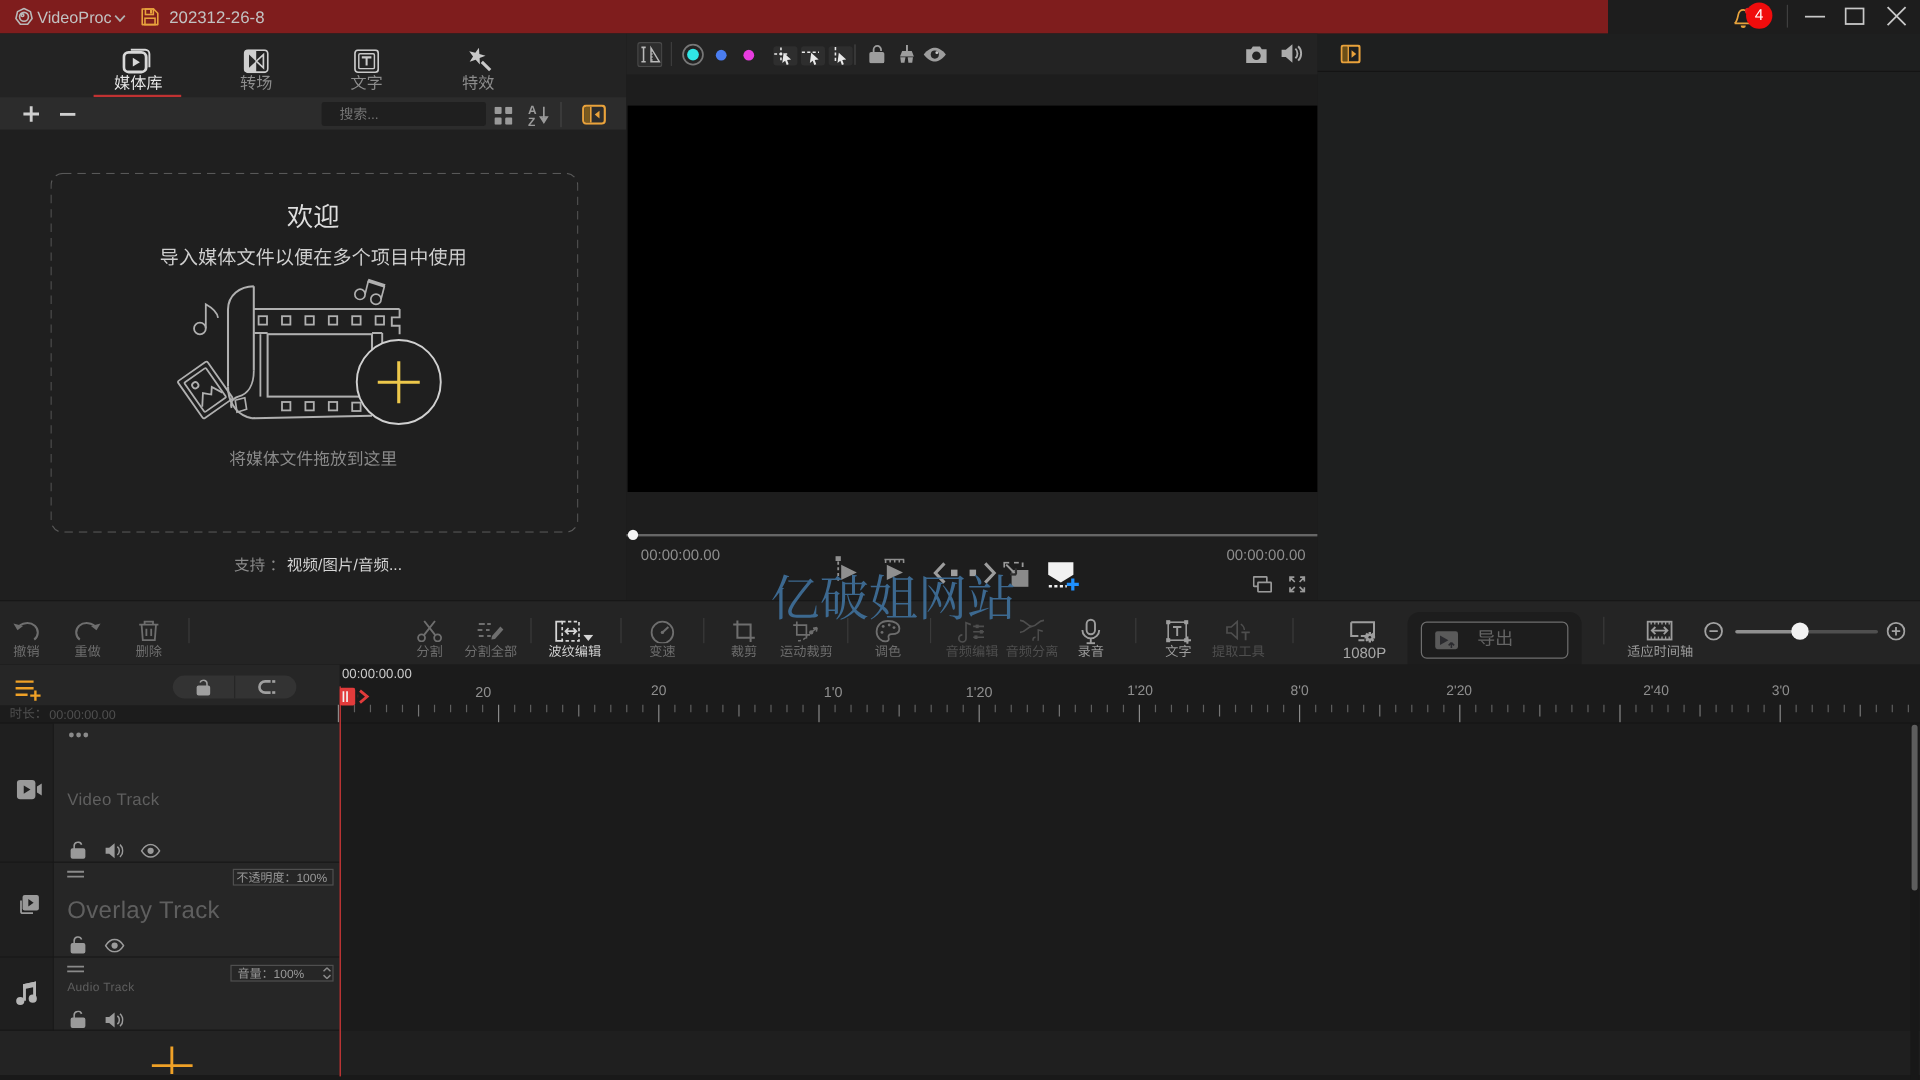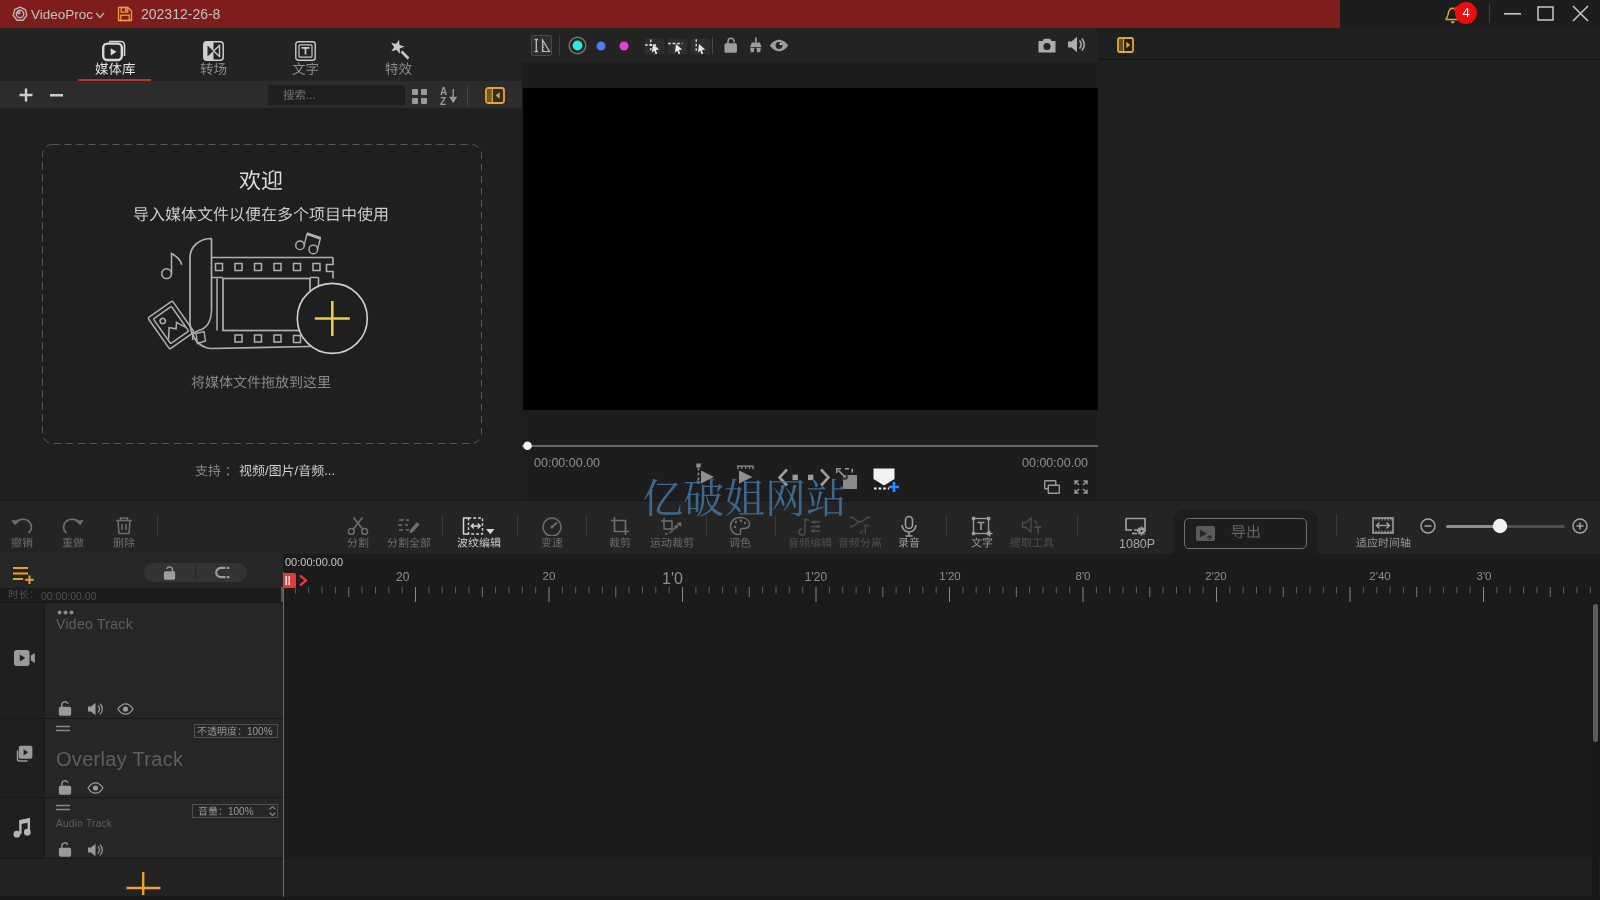--- a/index.html
+++ b/index.html
@@ -698,21 +698,21 @@
     <g fill="#4f4f4f">
       <use href="#g65f6" transform="translate(0.0,9.2) scale(0.0105,-0.0105)"></use>
       <use href="#g957f" transform="translate(10.5,9.2) scale(0.0105,-0.0105)"></use>
       <use href="#gff1a" transform="translate(21.0,9.2) scale(0.0105,-0.0105)"></use>
     </g>
   </svg>
 <span class="abs" style="left:41px;top:589.5px;font-size:10.5px;color:#4f4f4f">00:00:00.00</span>
 <span class="abs" style="left:285px;top:556px;font-size:11px;color:#c9c9c9">00:00:00.00</span>
 <span class="abs" style="left:396px;top:570px;width:40px;text-align:left;font-size:12px;color:#8f8f8f">20</span>
 <span class="abs" style="left:529px;top:570px;width:40px;text-align:center;font-size:11.5px;color:#8f8f8f">20</span>
-<span class="abs" style="left:662px;top:570px;width:40px;text-align:left;font-size:16px;color:#8f8f8f">1'0</span>
+<span class="abs" style="left:662px;top:570px;width:40px;text-align:right;font-size:12px;color:#8f8f8f">1'0</span>
 <span class="abs" style="left:796px;top:570px;width:40px;text-align:center;font-size:12px;color:#8f8f8f">1'20</span>
 <span class="abs" style="left:930px;top:570px;width:40px;text-align:center;font-size:11.5px;color:#8f8f8f">1'20</span>
 <span class="abs" style="left:1063px;top:570px;width:40px;text-align:center;font-size:11.5px;color:#8f8f8f">8'0</span>
 <span class="abs" style="left:1196px;top:570px;width:40px;text-align:center;font-size:11.5px;color:#8f8f8f">2'20</span>
 <span class="abs" style="left:1360px;top:570px;width:40px;text-align:center;font-size:11.5px;color:#8f8f8f">2'40</span>
 <span class="abs" style="left:1464px;top:570px;width:40px;text-align:center;font-size:11.5px;color:#8f8f8f">3'0</span>
 <svg class="abs" style="left:0;top:587px" width="1600" height="16">
     <path d="M282.0 0 V15 M415.5 0 V15 M549.0 0 V15 M682.5 0 V15 M816.0 0 V15 M949.5 0 V15 M1083.0 0 V15 M1216.5 0 V15 M1350.0 0 V15 M1483.5 0 V15 " stroke="#8a8a8a" stroke-width="1"></path>
     <path d="M348.8 0 V10 M482.3 0 V10 M615.8 0 V10 M749.3 0 V10 M882.8 0 V10 M1016.3 0 V10 M1149.8 0 V10 M1283.2 0 V10 M1416.7 0 V10 M1550.2 0 V10 " stroke="#767676" stroke-width="1"></path>
     <path d="M295.4 0 V6.5 M308.7 0 V6.5 M322.1 0 V6.5 M335.4 0 V6.5 M362.1 0 V6.5 M375.5 0 V6.5 M388.8 0 V6.5 M402.2 0 V6.5 M428.9 0 V6.5 M442.2 0 V6.5 M455.6 0 V6.5 M468.9 0 V6.5 M495.6 0 V6.5 M509.0 0 V6.5 M522.3 0 V6.5 M535.7 0 V6.5 M562.4 0 V6.5 M575.7 0 V6.5 M589.1 0 V6.5 M602.4 0 V6.5 M629.1 0 V6.5 M642.5 0 V6.5 M655.8 0 V6.5 M669.2 0 V6.5 M695.9 0 V6.5 M709.2 0 V6.5 M722.6 0 V6.5 M735.9 0 V6.5 M762.6 0 V6.5 M776.0 0 V6.5 M789.3 0 V6.5 M802.7 0 V6.5 M829.4 0 V6.5 M842.7 0 V6.5 M856.1 0 V6.5 M869.4 0 V6.5 M896.1 0 V6.5 M909.5 0 V6.5 M922.8 0 V6.5 M936.2 0 V6.5 M962.9 0 V6.5 M976.2 0 V6.5 M989.6 0 V6.5 M1002.9 0 V6.5 M1029.6 0 V6.5 M1043.0 0 V6.5 M1056.3 0 V6.5 M1069.7 0 V6.5 M1096.4 0 V6.5 M1109.7 0 V6.5 M1123.1 0 V6.5 M1136.4 0 V6.5 M1163.1 0 V6.5 M1176.5 0 V6.5 M1189.8 0 V6.5 M1203.2 0 V6.5 M1229.8 0 V6.5 M1243.2 0 V6.5 M1256.5 0 V6.5 M1269.9 0 V6.5 M1296.6 0 V6.5 M1309.9 0 V6.5 M1323.3 0 V6.5 M1336.6 0 V6.5 M1363.3 0 V6.5 M1376.7 0 V6.5 M1390.0 0 V6.5 M1403.4 0 V6.5 M1430.1 0 V6.5 M1443.4 0 V6.5 M1456.8 0 V6.5 M1470.1 0 V6.5 M1496.8 0 V6.5 M1510.2 0 V6.5 M1523.5 0 V6.5 M1536.9 0 V6.5 M1563.6 0 V6.5 M1576.9 0 V6.5 M1590.3 0 V6.5 " stroke="#5f5f5f" stroke-width="1"></path>
@@ -730,21 +730,21 @@
 <svg class="abs" style="left:57px;top:610px" width="18" height="5">
     <circle cx="2.5" cy="2.5" r="2" fill="#8a8a8a"></circle>
     <circle cx="8.5" cy="2.5" r="2" fill="#8a8a8a"></circle>
     <circle cx="14.5" cy="2.5" r="2" fill="#8a8a8a"></circle>
   </svg>
 <svg class="abs" style="left:14px;top:650px" width="21" height="17" viewBox="0 0 21 17">
 <rect x="0" y="0" width="15.5" height="16" rx="2.8" fill="#9a9a9a"></rect>
 <path d="M5.8 4.5 L11.4 8 L5.8 11.5 Z" fill="#1f1f1f"></path>
 <path d="M16.8 5.5 L20.8 3 V13 L16.8 10.5 Z" fill="#9a9a9a"></path>
   </svg>
-<span class="abs" style="left:56px;top:616px;font-size:14px;color:#5f5f5f;letter-spacing:.3px">Video Track</span>
+<span class="abs" style="left:56px;top:658px;font-size:14px;color:#5f5f5f;letter-spacing:.3px">Video Track</span>
 <svg class="abs" style="left:58px;top:701px" width="14" height="15" viewBox="0 0 14 15" fill="none" stroke="#9a9a9a" stroke-width="1.3">
 <rect x="1.5" y="6.5" width="11" height="7.5" rx="1" fill="#9a9a9a"></rect>
     <path d="M3.8 6.5 V4.2 a3.2 3.2 0 0 1 6.2 -1.3"></path>
   </svg>
 <svg class="abs" style="left:87px;top:702px" width="16" height="14" viewBox="0 0 16 14">
 <path d="M1 4.5 H4 L8.5 0.8 V13.2 L4 9.5 H1 Z" fill="#9a9a9a"></path>
 <path d="M10.8 3.5 a4.5 4.5 0 0 1 0 7 M13 1.8 a7 7 0 0 1 0 10.4" stroke="#9a9a9a" stroke-width="1.3" fill="none"></path>
   </svg>
 <svg class="abs" style="left:117px;top:703px" width="17" height="12" viewBox="0 0 17 12">
 <path d="M1 6 C3.5 2 7 0.8 8.5 0.8 C10 0.8 13.5 2 16 6 C13.5 10 10 11.2 8.5 11.2 C7 11.2 3.5 10 1 6 Z" fill="none" stroke="#9a9a9a" stroke-width="1.3"></path>

